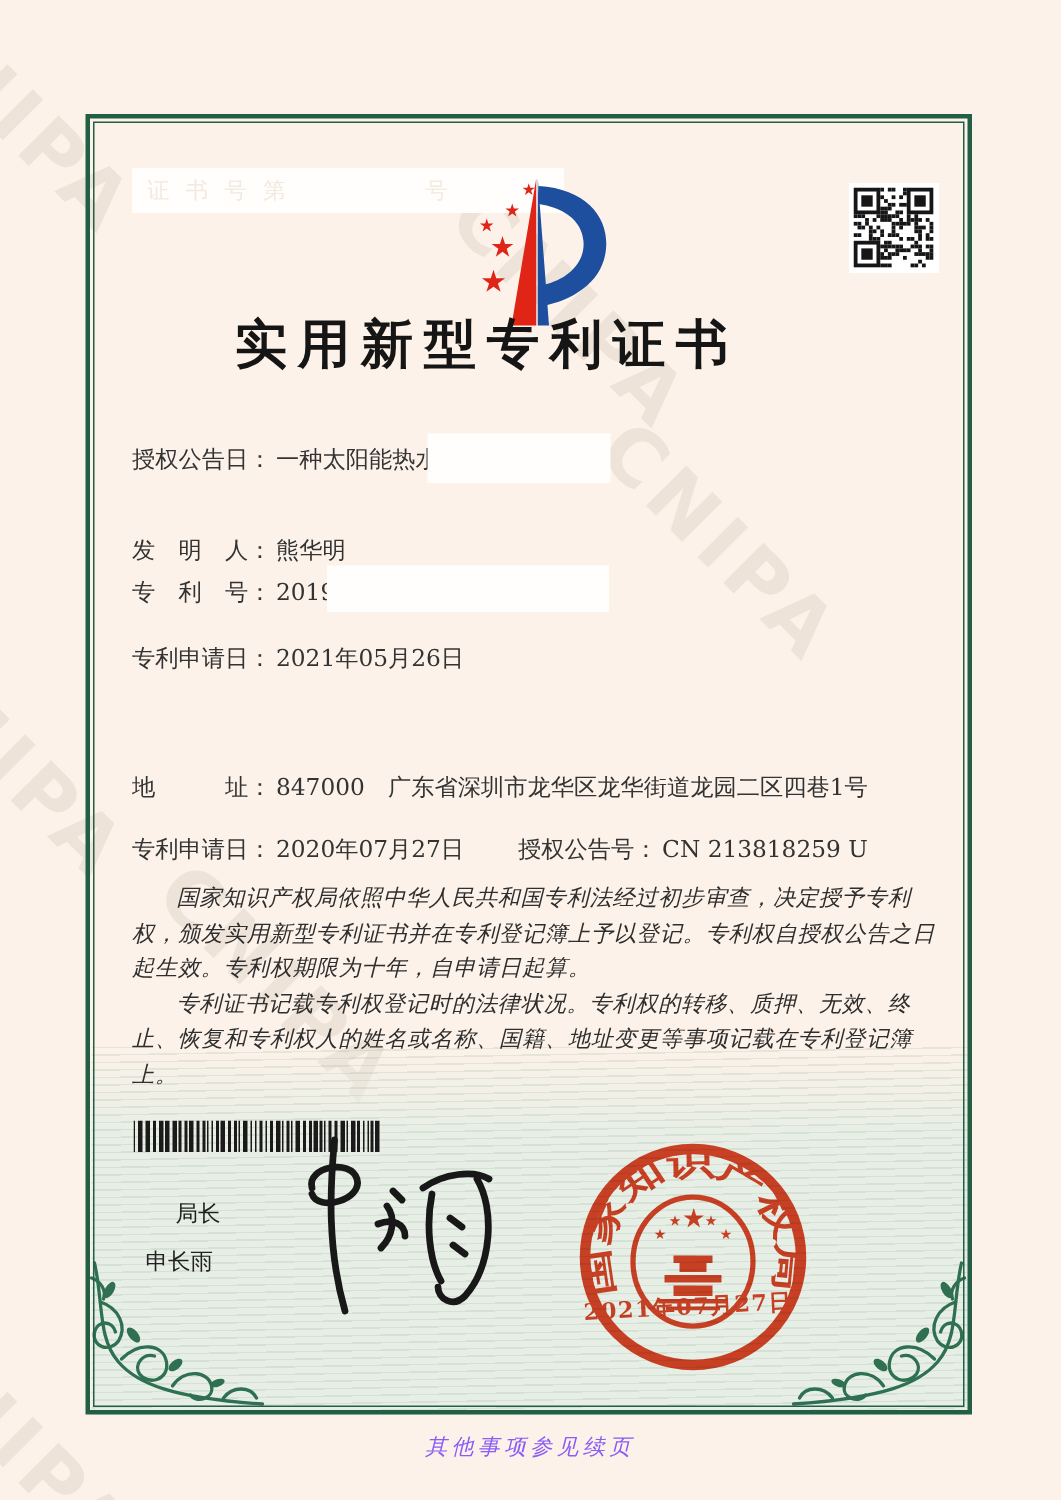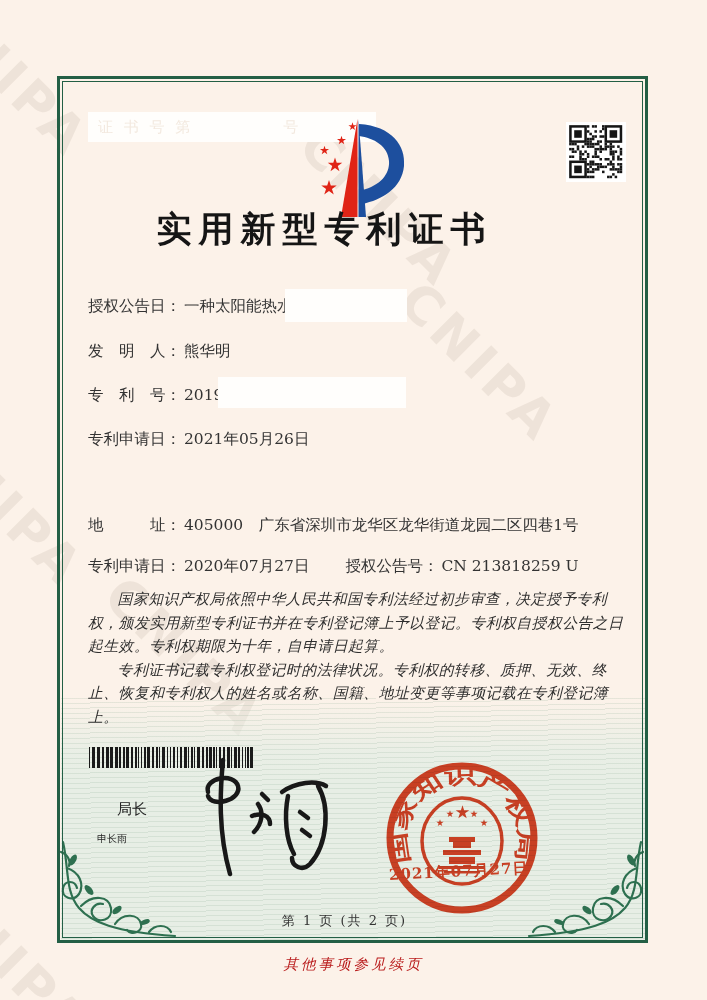--- a/index.html
+++ b/index.html
@@ -38,29 +38,29 @@
   #redact1{left:285px;top:289px;width:122px;height:33px;}
   #redact2{left:218px;top:377px;width:188px;height:31px;}
 
   .paras{position:absolute;left:88px;top:587px;width:538px;z-index:3;font-size:14.8px;
          line-height:23.5px;color:#2e2e2e;font-style:italic;letter-spacing:0.5px;}
   .paras p{margin:0;text-indent:2em;}
 
   .barcode{position:absolute;left:89px;top:747px;z-index:3;}
   .officer-role{position:absolute;left:97px;top:800px;font-size:15px;color:#222;z-index:3;
         font-family:"DejaVu Sans",sans-serif;margin-left:20px;}
-  .officer-name{position:absolute;left:97px;top:832px;font-size:10px;color:#222;z-index:3;
+  .officer-name{position:absolute;left:97px;top:832px;font-size:15px;color:#222;z-index:3;
         font-family:"DejaVu Sans",sans-serif;}
   .sig{position:absolute;left:190px;top:752px;z-index:3;}
   .seal{position:absolute;left:377px;top:753px;z-index:5;mix-blend-mode:multiply;opacity:.95;}
 
   .pageno{position:absolute;left:57px;width:575px;top:912px;text-align:center;font-size:13px;
           color:#333;z-index:3;letter-spacing:2px;}
   .note{position:absolute;left:0;width:707px;top:955px;text-align:center;font-size:14.5px;
-        font-style:italic;color:#b91c1c;z-index:3;letter-spacing:3px;}
+        font-style:italic;color:#8b5cf6;z-index:3;letter-spacing:3px;}
 
   .corner{position:absolute;top:840px;z-index:3;}
   .corner.l{left:59px;}
   .corner.r{left:527px;transform:scaleX(-1);}
 </style>
 </head>
 <body>
 
 <div class="page">
 
@@ -236,31 +236,31 @@
         <rect fill="#fff" x="5.4" y="39" width="12" height="12"></rect>
         <rect x="7.8" y="41.4" width="7.199999999999999" height="7.199999999999999"></rect>
       </g>
     </svg>
 
   <div class="title">实用新型专利证书</div>
 
   <div class="row" style="top:296px">
     <span class="lbl">授权公告日：</span><span class="val">一种太阳能热水</span>
   </div>
-  <div class="row" style="top:341px">
+  <div class="row" style="top:357px">
     <span class="lbl">发　明　人：</span><span class="val">熊华明</span>
   </div>
   <div class="row" style="top:385px">
     <span class="lbl">专　利　号：</span><span class="val">2019</span>
   </div>
   <div class="row" style="top:429px">
     <span class="lbl">专利申请日：</span><span class="val">2021年05月26日</span>
   </div>
   <div class="row" style="top:515px">
-    <span class="lbl">地　　　址：</span><span class="val">405000　广东省深圳市龙华区龙华街道龙园二区四巷1号</span>
+    <span class="lbl">地　　　址：</span><span class="val">847000　广东省深圳市龙华区龙华街道龙园二区四巷1号</span>
   </div>
   <div class="row" style="top:556px">
     <span class="lbl">专利申请日：</span><span class="val">2020年07月27日</span><span class="lbl lbl2">授权公告号：</span><span class="val">CN 213818259 U</span>
   </div>
 
   <div class="redact" id="redact1"></div>
   <div class="redact" id="redact2"></div>
 
   <div class="paras">
     <p>国家知识产权局依照中华人民共和国专利法经过初步审查，决定授予专利权，颁发实用新型专利证书并在专利登记簿上予以登记。专利权自授权公告之日起生效。专利权期限为十年，自申请日起算。</p>
@@ -386,15 +386,14 @@
       <path d="M2,12 C8,14 12,20 10,26"></path>
     </g>
     <g fill="#2e7050">
       <ellipse cx="14" cy="20" rx="3" ry="6" transform="rotate(30 14 20)"></ellipse>
       <ellipse cx="30" cy="50" rx="3" ry="6" transform="rotate(-40 30 50)"></ellipse>
       <ellipse cx="58" cy="70" rx="3" ry="5.5" transform="rotate(50 58 70)"></ellipse>
       <ellipse cx="86" cy="82" rx="2.5" ry="5" transform="rotate(70 86 82)"></ellipse>
     </g>
   </svg>
 
-  <div class="pageno">第 1 页 (共 2 页)</div>
   <div class="note">其他事项参见续页</div>
 </div>
 
 </body></html>

